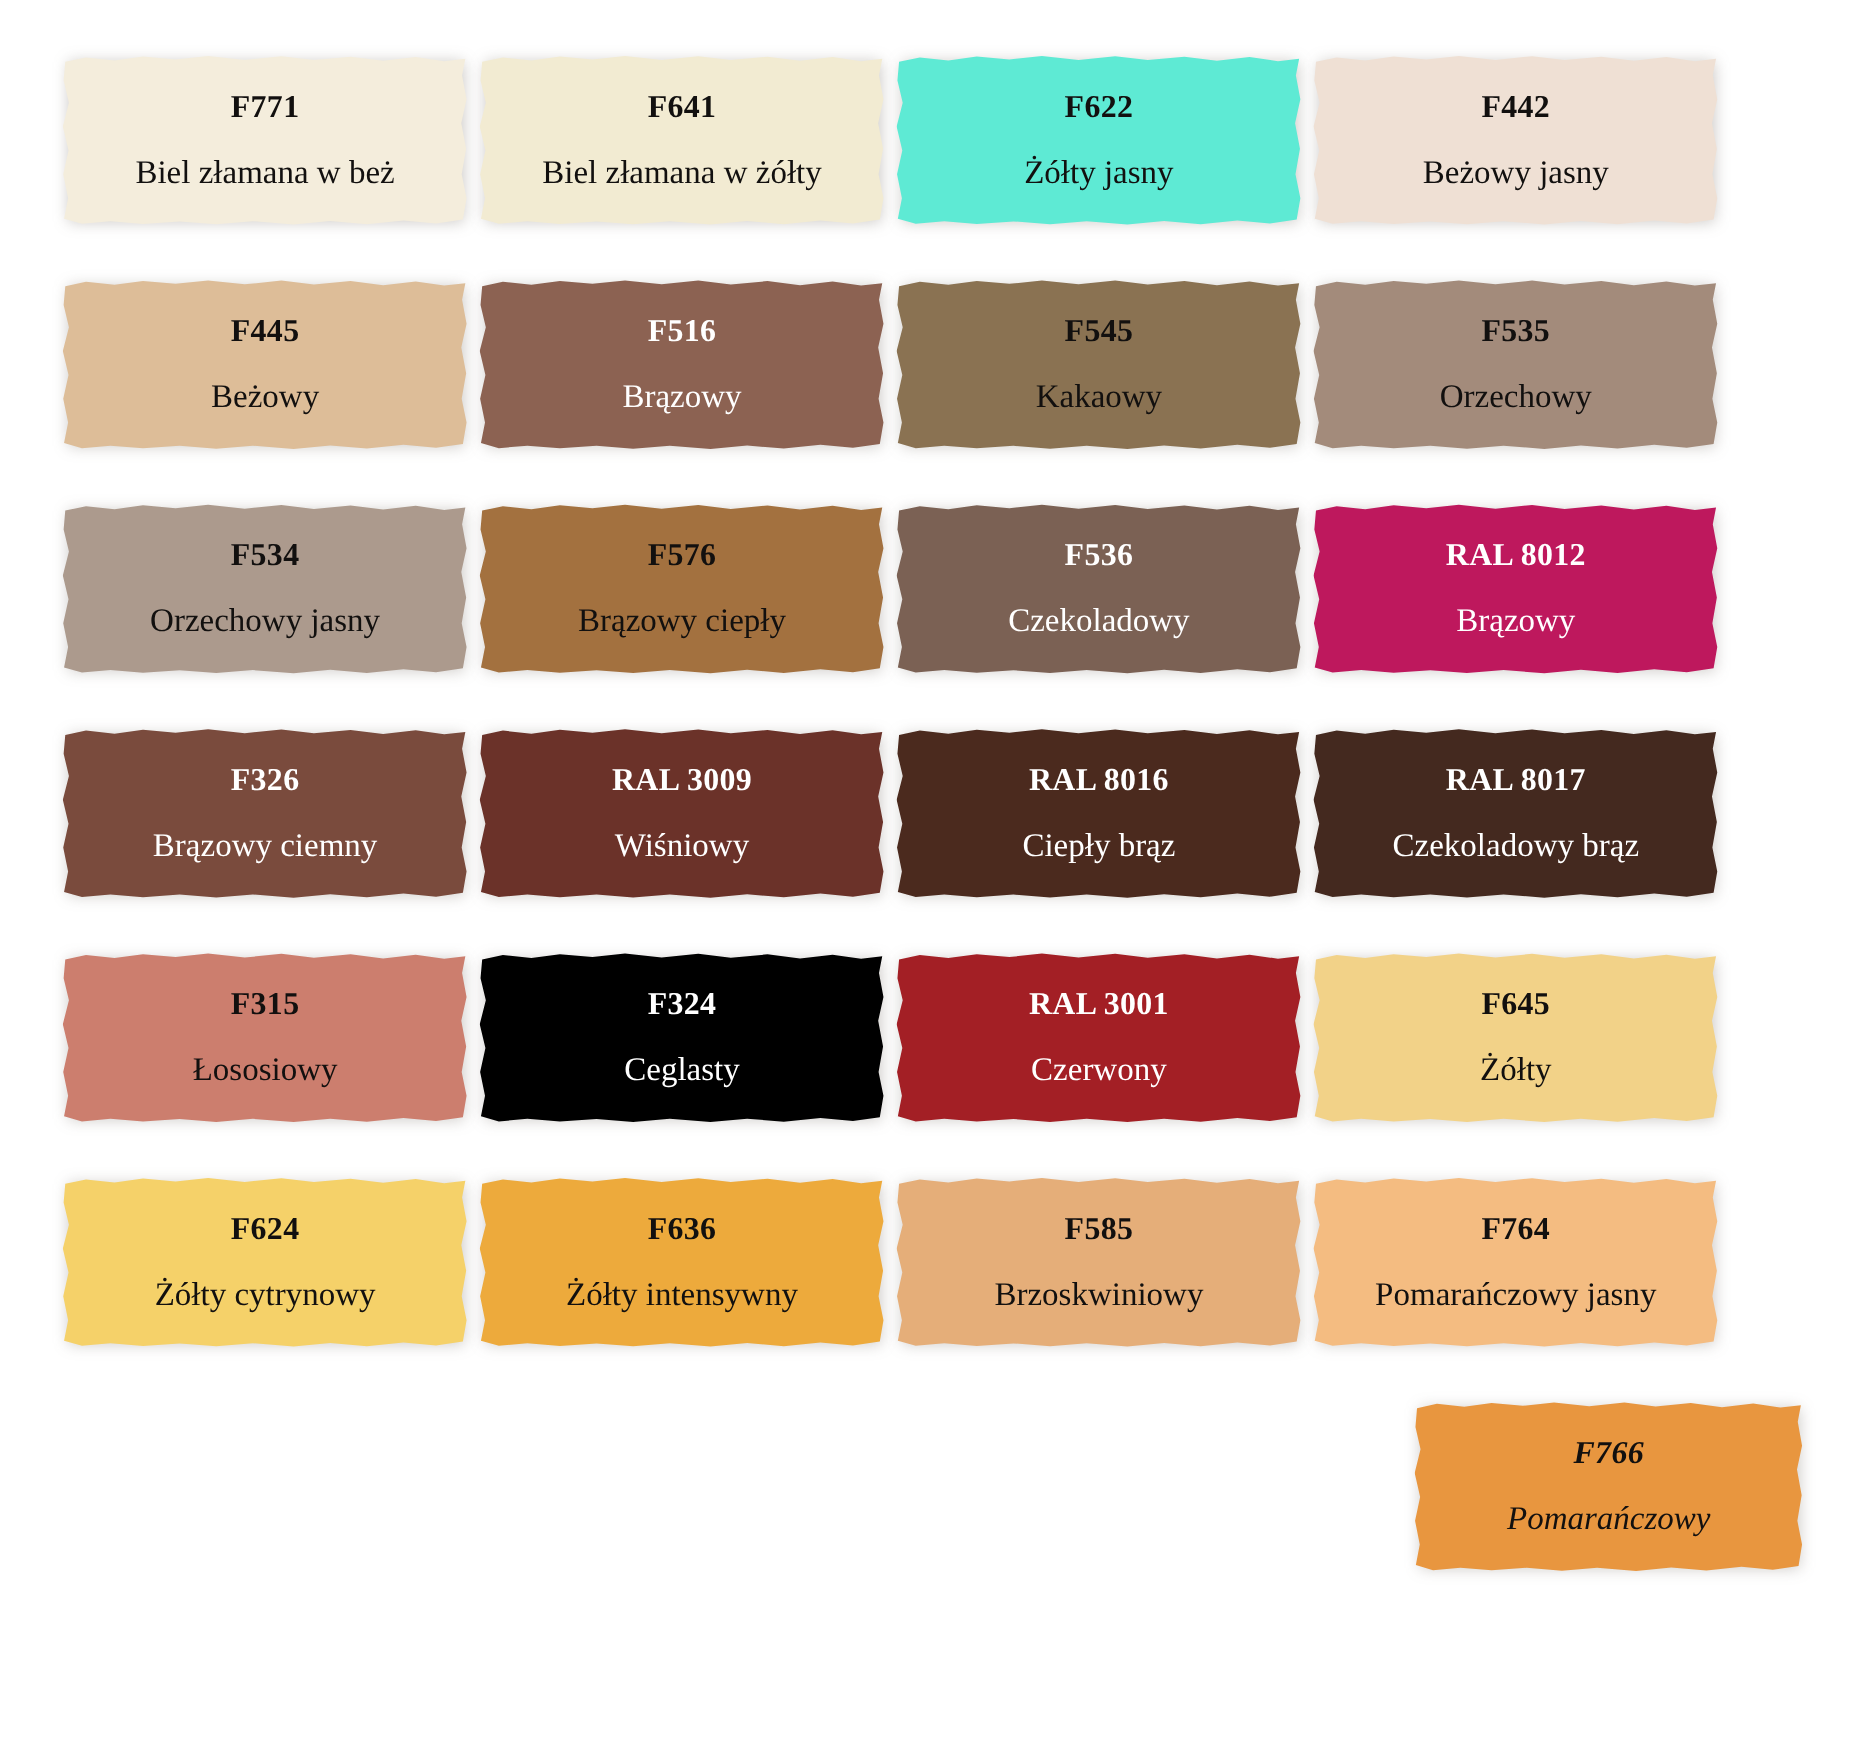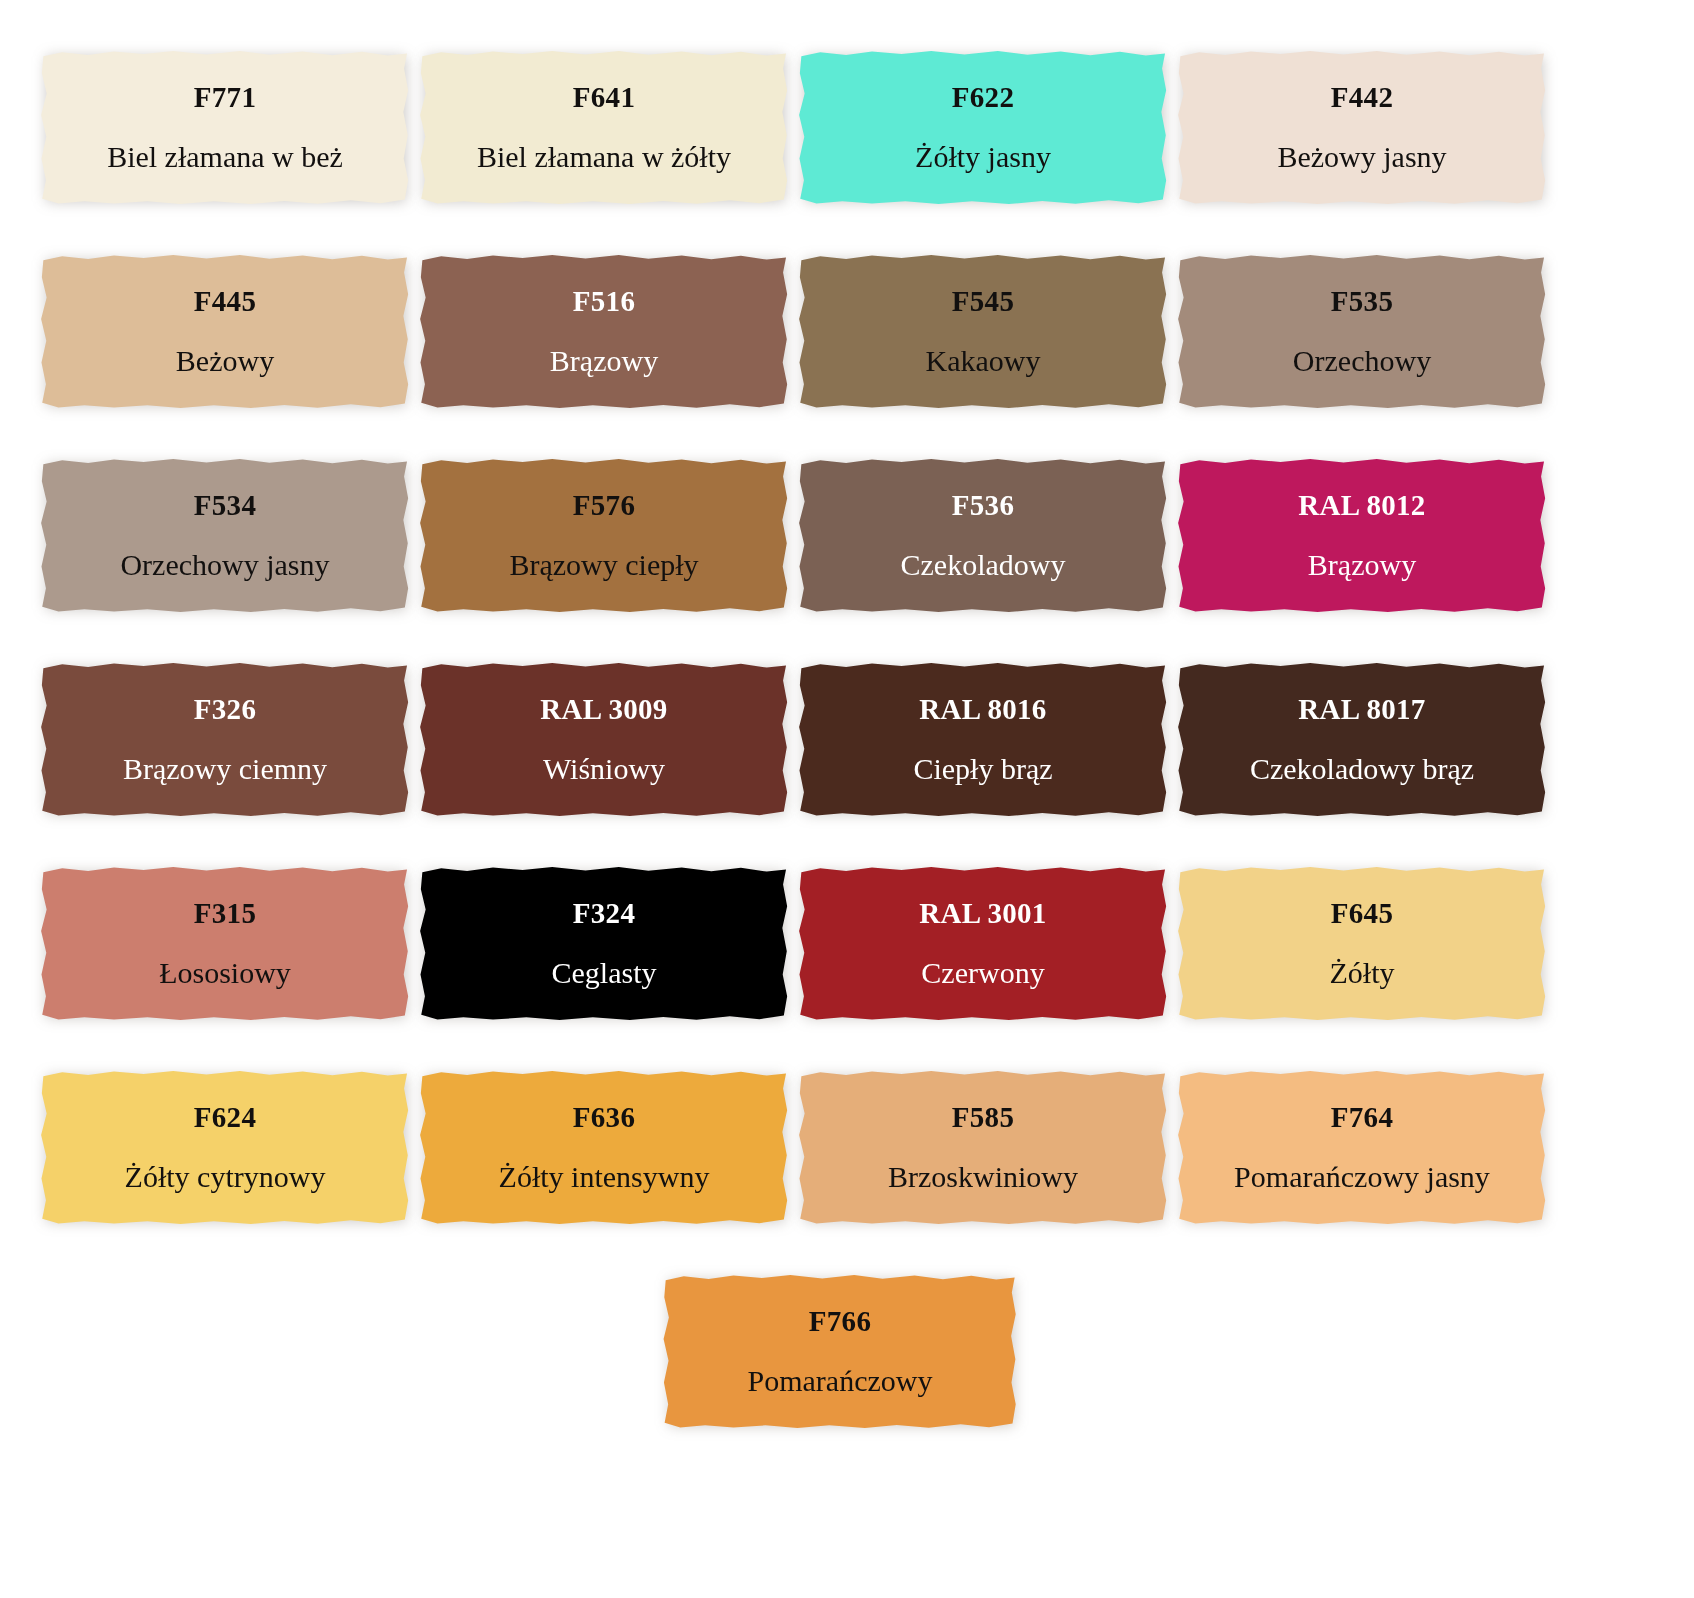--- a/index.html
+++ b/index.html
@@ -13,21 +13,21 @@
     height: 1598px;
     font-family: "Liberation Serif", "DejaVu Serif", serif;
     overflow: hidden;
   }
 
   #palette-root {
     position: relative;
     width: 1694px;
     height: 1598px;
     box-sizing: border-box;
-    padding: 50px 48px 40px 40px;
+    padding: 50px 48px 40px 56px;
   }
 
   .swatch-grid {
     display: grid;
     grid-template-columns: repeat(4, 370px);
     column-gap: 9px;
     row-gap: 49px;
     justify-content: start;
   }
 
@@ -100,23 +100,24 @@
     line-height: 1.1;
     text-align: center;
     white-space: nowrap;
   }
 
   .text-dark  { color: #12100f; }
   .text-light { color: #ffffff; }
 
   .final-row {
     display: flex;
-    justify-content: center;
+    justify-content: flex-end;
     margin-top: 49px;
     padding-right: 6px;
+    font-style: italic;
   }
   .final-row .swatch-wrap { width: 355px; height: 155px; }
   .final-row .swatch-shadow { width: 345px; }
   .final-row .swatch { width: 355px; }
 </style>
 </head>
 <body>
 
 <div id="palette-root">
 

